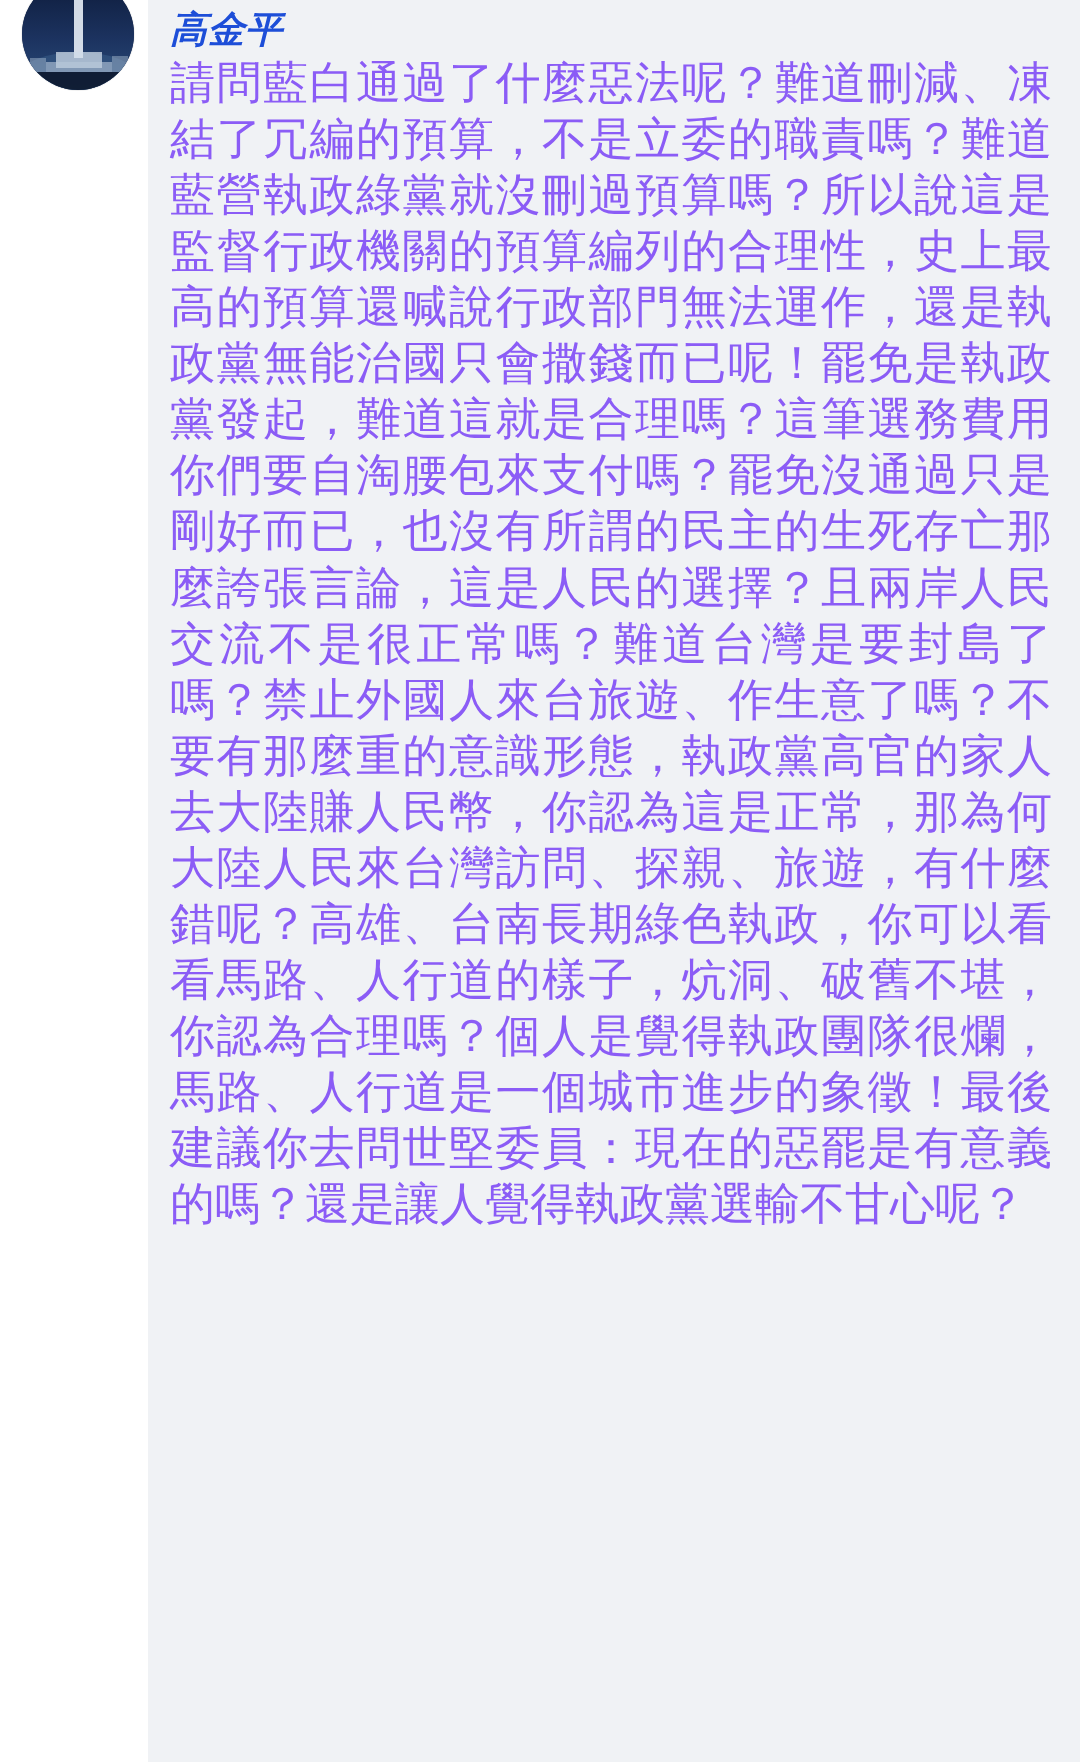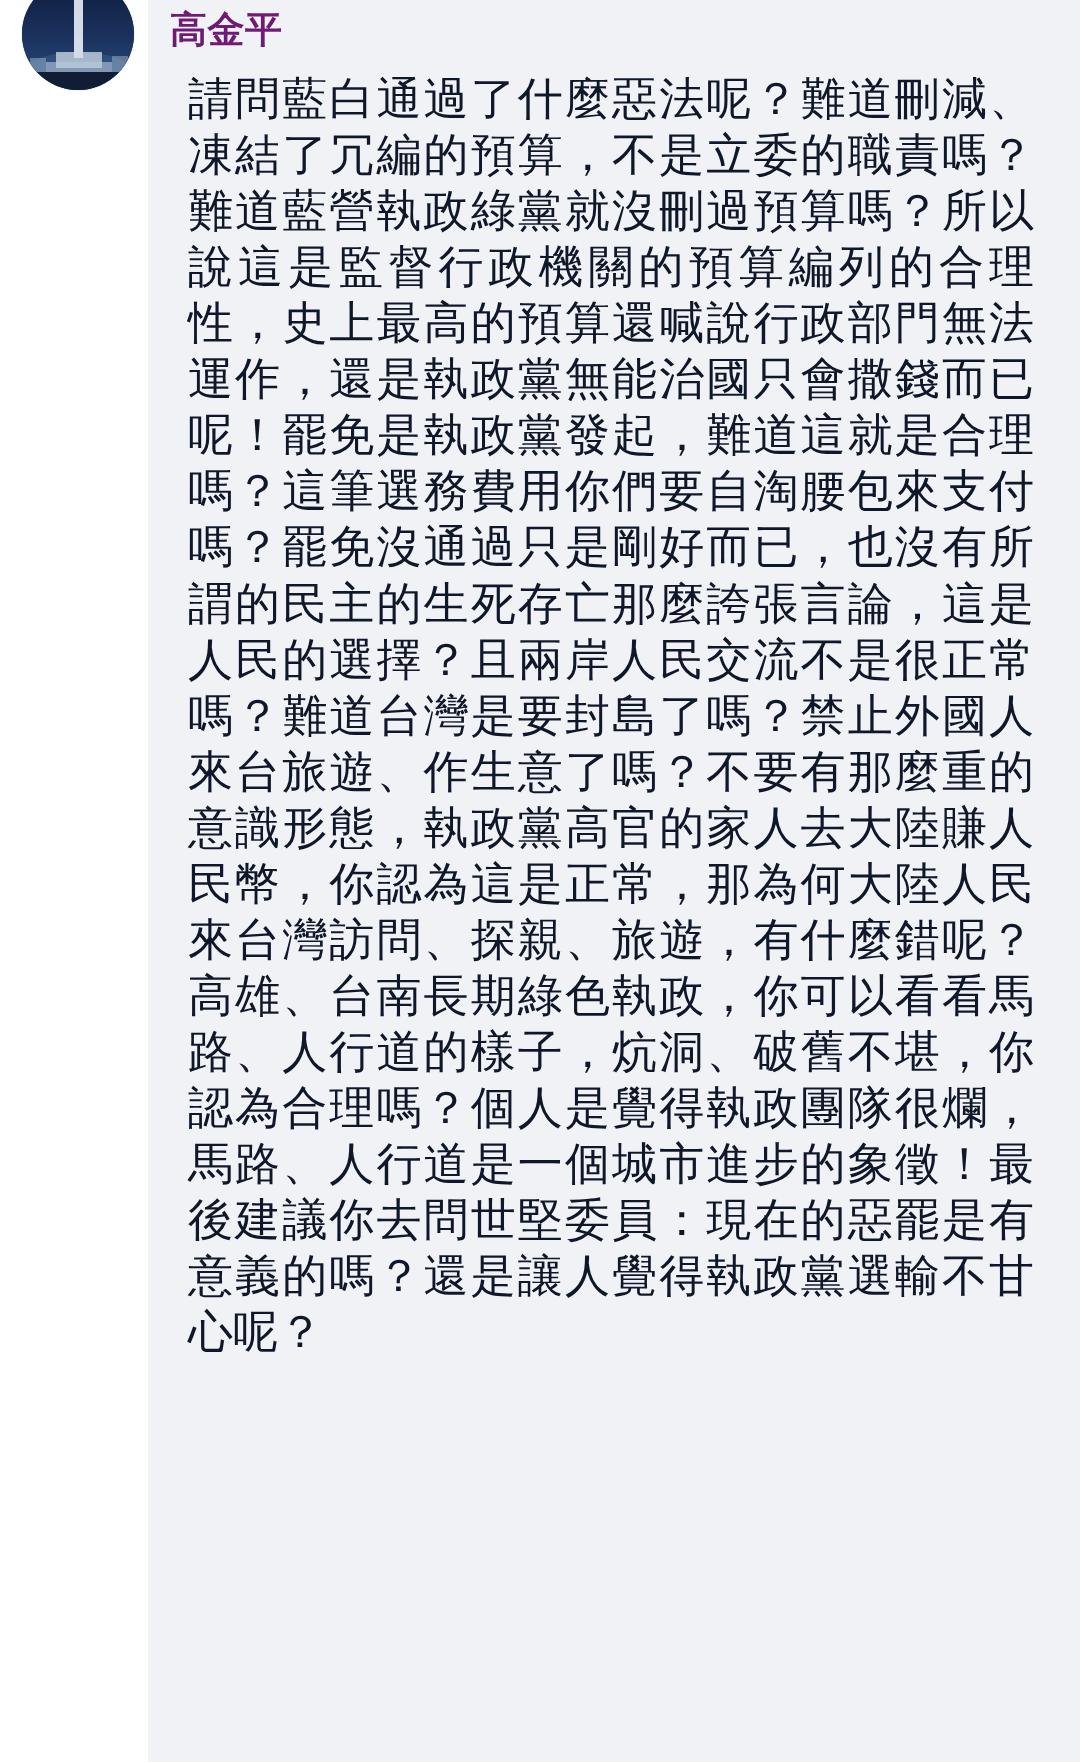--- a/index.html
+++ b/index.html
@@ -49,35 +49,36 @@
     bottom: 0;
     background: #f0f2f5;
     padding: 4px 28px 0 22px;
     box-sizing: border-box;
   }
 
   .author {
     font-size: 37px;
     line-height: 1.28;
     font-weight: 700;
-    color: #701a75;
+    color: #1d4ed8;
     letter-spacing: 0.5px;
     margin: 2px 0 2px 0;
+    font-style: italic;
   }
 
   .comment-text {
     font-size: 45px;
     line-height: 1.245;
-    color: #0f172a;
+    color: #8b5cf6;
     letter-spacing: 0px;
     text-align: justify;
     text-justify: inter-character;
     word-break: break-all;
     white-space: pre-wrap;
-    margin: 18px;
+    margin: 0;
   }
 </style>
 </head>
 <body>
 
 <div class="comment-wrap">
 
   <div class="avatar">
     <svg viewBox="0 0 112 112" xmlns="http://www.w3.org/2000/svg">
       <defs>

